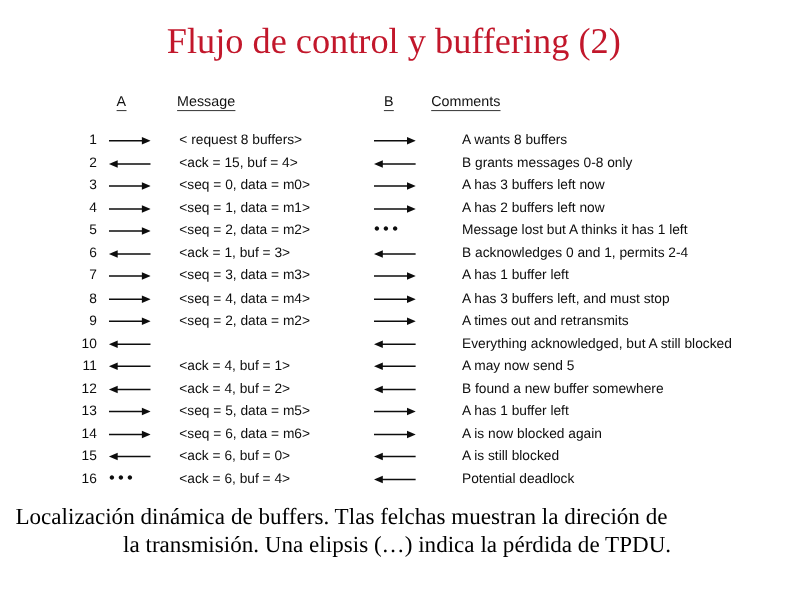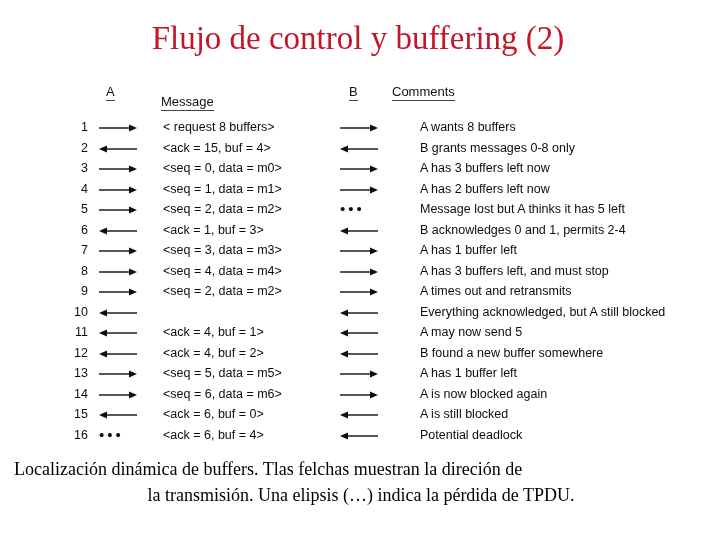--- a/index.html
+++ b/index.html
@@ -43,21 +43,21 @@
     position: absolute;
     font-family: "Liberation Sans", sans-serif;
     font-size: 13px;
     line-height: 15px;
     color: #111111;
     border-bottom: 1px solid #444444;
     padding-bottom: 1px;
     white-space: nowrap;
   }
   #hdr-a        { left: 106px; top: 6px; }
-  #hdr-message  { left: 161px; top: 16px; text-align: center; }
+  #hdr-message  { left: 161px; top: 6px; text-align: center; }
   #hdr-b        { left: 349px; top: 6px; }
   #hdr-comments { left: 392px; top: 6px; }
 
   .row {
     position: absolute;
     left: 0;
     width: 720px;
     height: 20px;
   }
 
@@ -101,21 +101,21 @@
   }
 
   
   #caption {
     position: absolute;
     top: 456px;
     left: 14px;
     width: 694px;
     text-align: center;
     font-family: "Liberation Serif", serif;
-    font-size: 18px;
+    font-size: 21px;
     line-height: 26px;
     color: #000000;
   }
   #caption .line { display: block; }
   #caption .l1 { text-align: left; }
 </style>
 </head>
 <body>
 
 <div id="slide-title">Flujo de control y buffering (2)</div>
@@ -199,21 +199,21 @@
       <div class="row" style="top:121.0px">
         <div class="cell c-num">5</div>
         <div class="mark m-a">
           <svg width="38" height="11" viewBox="0 0 38 11">
             <line x1="0" y1="5" x2="32" y2="5" stroke="#0d0d0d" stroke-width="1.4"></line>
             <polygon points="38,5 30,1.6 30,8.4" fill="#0d0d0d"></polygon>
           </svg>
         </div>
         <div class="cell c-msg">&lt;seq = 2, data = m2&gt;</div>
         <div class="ellipsis m-b">•••</div>
-        <div class="cell c-note">Message lost but A thinks it has 5 left</div>
+        <div class="cell c-note">Message lost but A thinks it has 1 left</div>
       </div>
       <div class="row" style="top:141.5px">
         <div class="cell c-num">6</div>
         <div class="mark m-a">
           <svg width="38" height="11" viewBox="0 0 38 11">
             <line x1="6" y1="5" x2="38" y2="5" stroke="#0d0d0d" stroke-width="1.4"></line>
             <polygon points="0,5 8,1.6 8,8.4" fill="#0d0d0d"></polygon>
           </svg>
         </div>
         <div class="cell c-msg">&lt;ack = 1, buf = 3&gt;</div>

